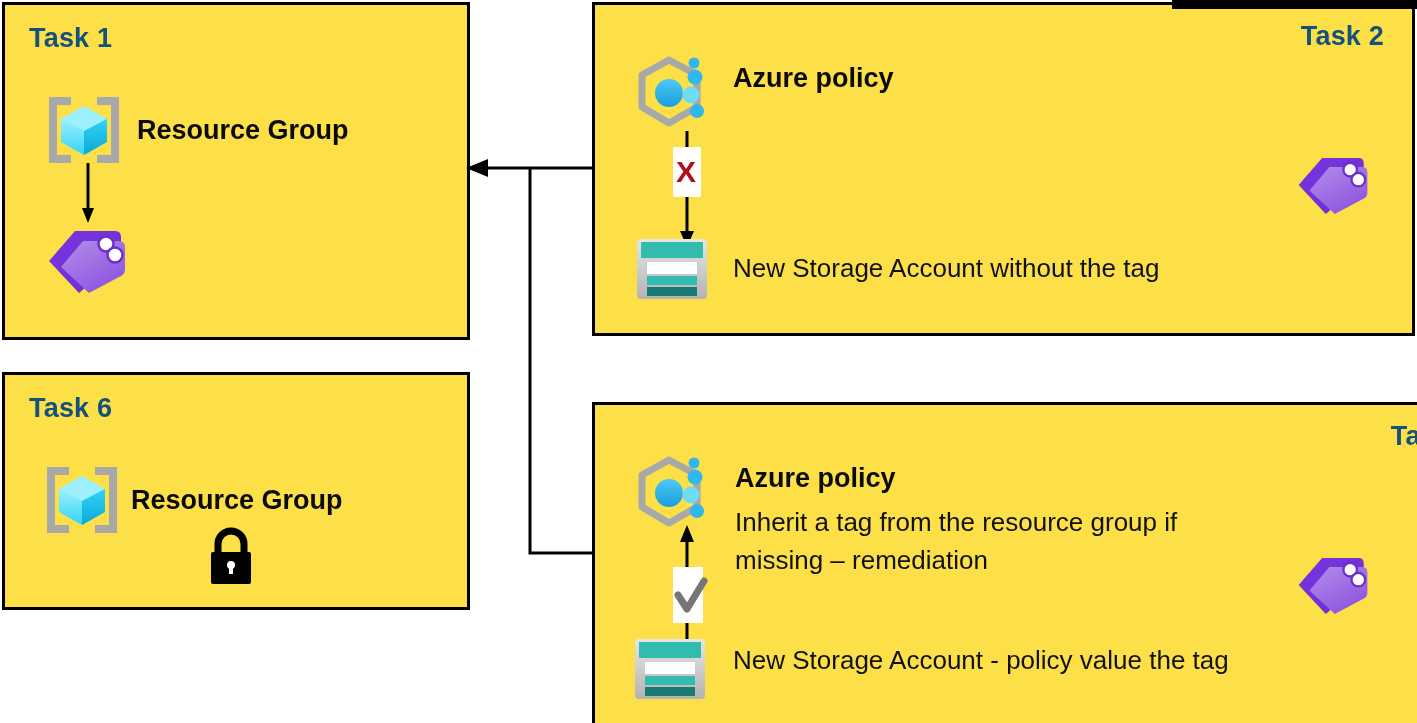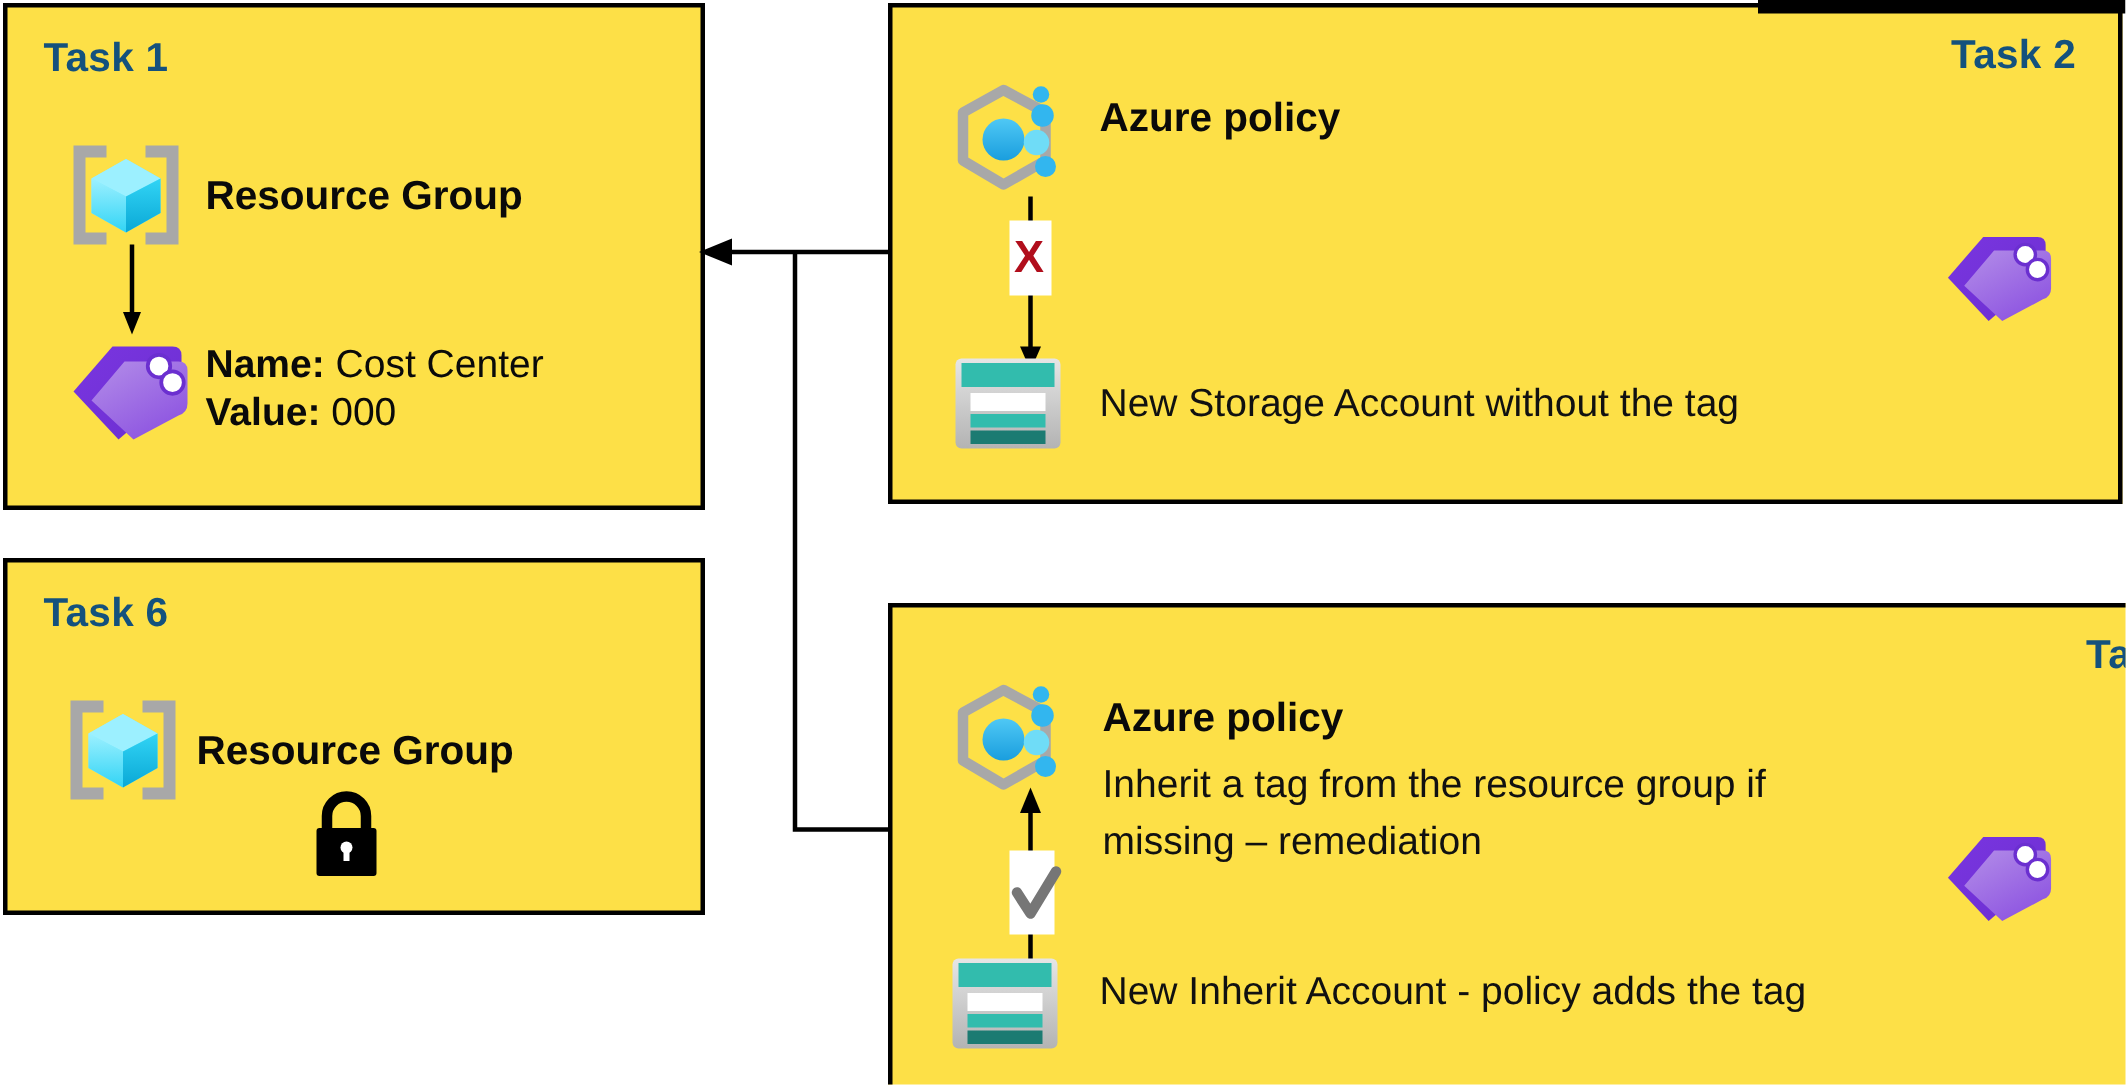--- a/index.html
+++ b/index.html
@@ -134,26 +134,20 @@
 
   <div class="icon" style="left:40px;top:222px;">
     <svg width="84" height="70" viewBox="0 0 84 70">
       <path d="M30 4 L70 4 Q76 4 76 10 L76 30 L34 66 L4 34 Z" fill="url(#gradTagBack)"></path>
       <path d="M38 14 L74 14 Q80 14 80 20 L80 42 Q80 48 74 50 L44 66 L16 40 Z" fill="url(#gradTagFront)"></path>
       <circle cx="61" cy="17" r="7.5" fill="#ffffff" stroke="#6b2fd0" stroke-width="2.5"></circle>
       <circle cx="70" cy="28" r="7.5" fill="#ffffff" stroke="#6b2fd0" stroke-width="2.5"></circle>
     </svg>
   </div>
 
-  <div class="kv" style="left:132px;top:222px;">
-    <div><b>Name:</b>
-      <span>Cost Center</span></div>
-    <div><b>Value:</b>
-      <span>000</span></div>
-  </div>
 </div>
 
 <div class="panel" id="panel-task4">
   <div class="panel-title title-left">Task 6</div>
 
   <div class="icon" style="left:38px;top:92px;">
     <svg width="78" height="66" viewBox="0 0 78 66">
       <path d="M22 4 L8 4 L8 62 L22 62" fill="none" stroke="#a8a8a8" stroke-width="8" stroke-linecap="square"></path>
       <path d="M56 4 L70 4 L70 62 L56 62" fill="none" stroke="#a8a8a8" stroke-width="8" stroke-linecap="square"></path>
       <path d="M39 9 L62 22 L62 45 L39 58 L16 45 L16 22 Z" fill="url(#gradCubeA)"></path>
@@ -251,21 +245,21 @@
 
   <div class="icon" style="left:36px;top:232px;">
     <svg width="78" height="64" viewBox="0 0 78 64">
       <rect x="4" y="2" width="70" height="60" rx="4" fill="url(#gradStoreBody)"></rect>
       <rect x="8" y="5" width="62" height="16" fill="#32bcad"></rect>
       <rect x="14" y="25" width="50" height="12" fill="#ffffff"></rect>
       <rect x="14" y="39" width="50" height="9" fill="#32bcad"></rect>
       <rect x="14" y="50" width="50" height="9" fill="#1b7b72"></rect>
     </svg>
   </div>
-  <div class="body-txt" style="left:138px;top:240px;">New Inherit Account   - policy adds the tag</div>
+  <div class="body-txt" style="left:138px;top:240px;">New Storage Account   - policy value the tag</div>
 
   <div class="icon" style="left:700px;top:148px;">
     <svg width="76" height="66" viewBox="0 0 84 70">
       <path d="M30 4 L70 4 Q76 4 76 10 L76 30 L34 66 L4 34 Z" fill="url(#gradTagBack)"></path>
       <path d="M38 14 L74 14 Q80 14 80 20 L80 42 Q80 48 74 50 L44 66 L16 40 Z" fill="url(#gradTagFront)"></path>
       <circle cx="61" cy="17" r="7.5" fill="#ffffff" stroke="#6b2fd0" stroke-width="2.5"></circle>
       <circle cx="70" cy="28" r="7.5" fill="#ffffff" stroke="#6b2fd0" stroke-width="2.5"></circle>
     </svg>
   </div>
 </div>

